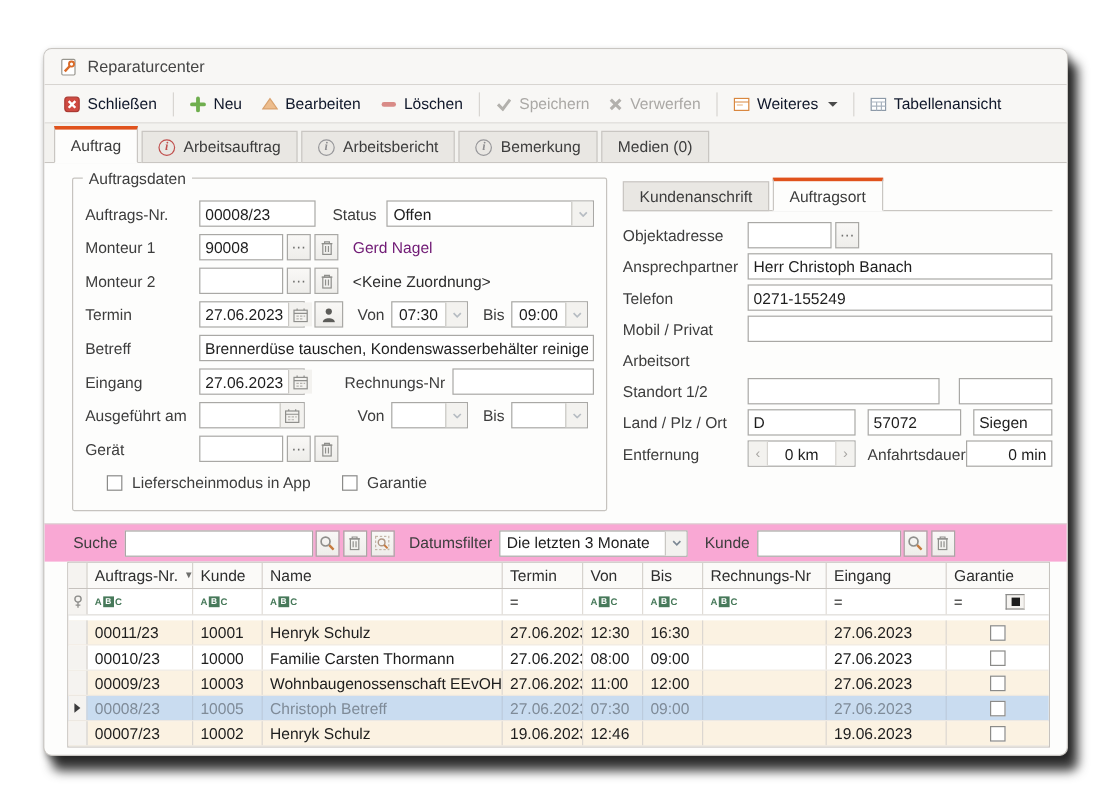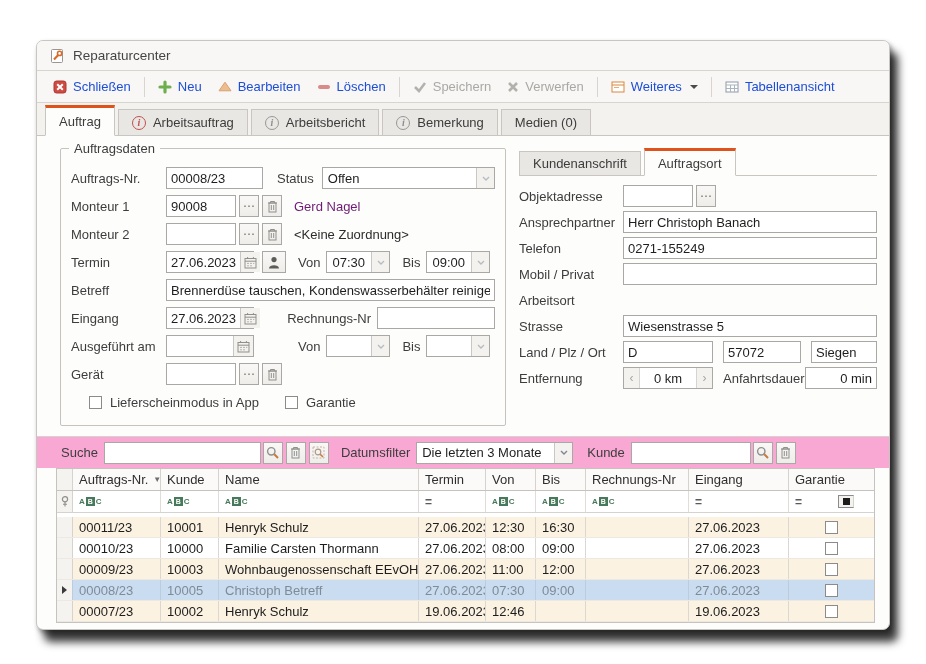--- a/index.html
+++ b/index.html
@@ -12,21 +12,21 @@
           box-shadow:8px 12px 9px rgba(0,0,0,.78), 2px 3px 5px rgba(0,0,0,.35);}
 
   
   .titlebar{flex:none;height:30px;display:flex;align-items:center;gap:8px;padding:0 12px;
             background:#f8f7f5;border-bottom:1px solid #d8d5d1;}
   .title-text{font-size:13.5px;color:#454545;}
 
   
   .toolbar{flex:none;height:32px;display:flex;align-items:center;background:#f8f7f5;
            border-bottom:1px solid #d8d5d1;padding:0 8px;}
-  .tb-btn{display:flex;align-items:center;gap:6px;padding:4px 8px;color:#1d4ed8;border-radius:2px;white-space:nowrap;cursor:default;}
+  .tb-btn{display:flex;align-items:center;gap:6px;padding:4px 8px;color:#0f172a;border-radius:2px;white-space:nowrap;cursor:default;}
   .tb-btn.disabled{color:#aaa8a5;}
   .tb-sep{width:1px;height:20px;background:#d8d5d1;margin:0 5px;flex:none;}
   .caret{width:0;height:0;border-left:4px solid transparent;border-right:4px solid transparent;
          border-top:4px solid #4a4a4a;margin-left:2px;}
 
   
   .tabstrip{flex:none;height:33px;display:flex;align-items:flex-end;background:#f3f2ef;
             padding-left:8px;border-bottom:1px solid #c9c6c2;}
   .tab{height:27px;display:flex;align-items:center;gap:7px;padding:0 13px;background:#e9e7e3;
        border:1px solid #c9c6c2;margin-right:3px;margin-bottom:-1px;color:#3c3c3c;white-space:nowrap;cursor:default;}
@@ -407,25 +407,26 @@
 
       <div class="arow">
         <span class="alabel">Mobil / Privat</span>
         <input class="tinput aflex" value="" style="">
       </div>
 
       <div class="arow">
         <span class="alabel">Arbeitsort</span>
       </div>
 
-
       <div class="arow">
-        <span class="alabel">Strasse</span>
-        <input class="tinput aflex" value="Wiesenstrasse 5" style="">
-      </div>
+        <span class="alabel">Standort 1/2</span>
+        <input class="tinput" style="width: 160px;" value="">
+        <input class="tinput" style="width: 78px; margin-left: auto;" value="">
+      </div>
+
 
       <div class="arow">
         <span class="alabel">Land / Plz / Ort</span>
         <input class="tinput" style="width: 90px;" value="D">
         <input class="tinput" style="width: 78px; margin-left: 10px;" value="57072">
         <input class="tinput aflex" style="margin-left: 10px;" value="Siegen">
       </div>
 
       <div class="arow">
         <span class="alabel">Entfernung</span>

